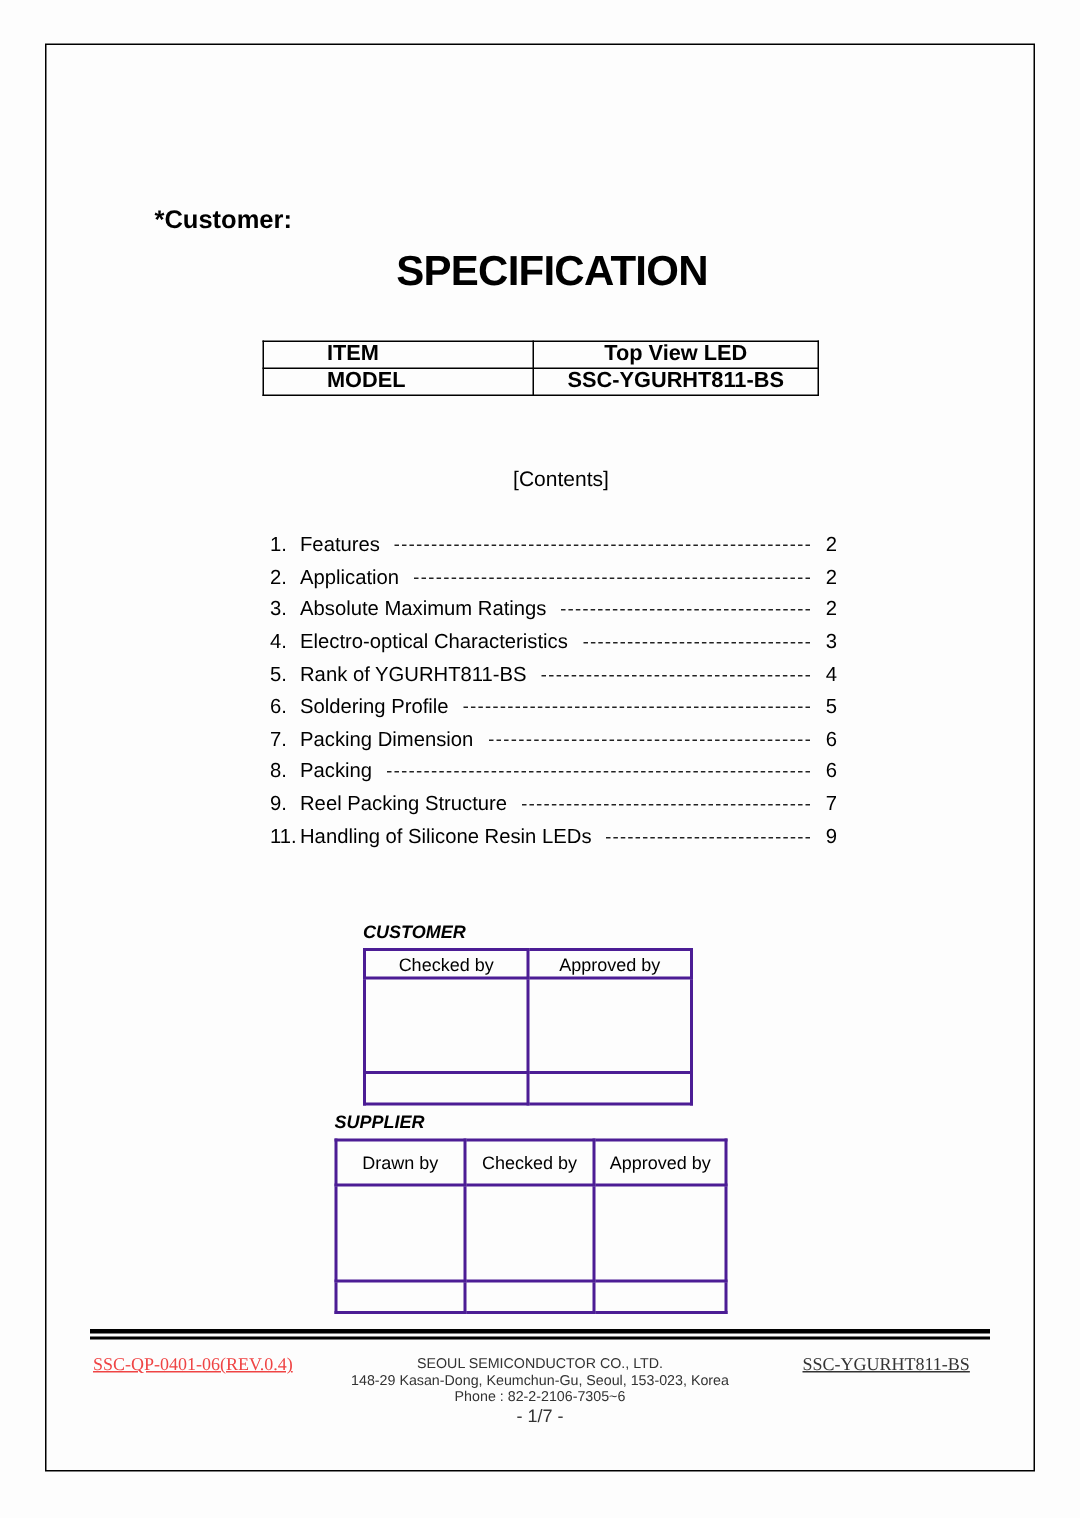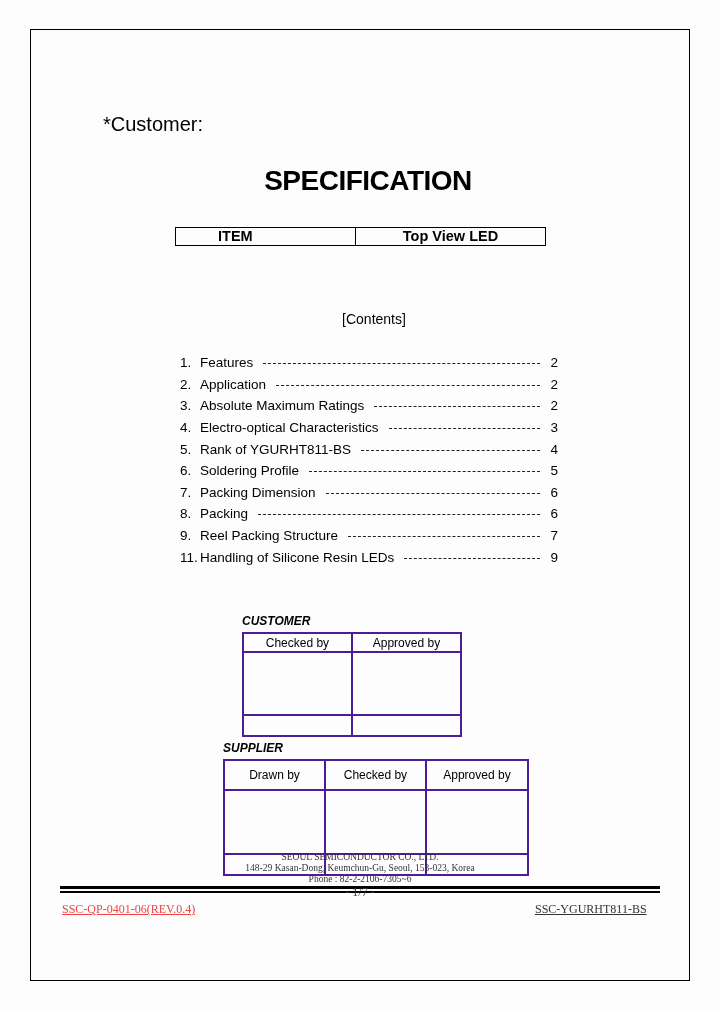--- a/index.html
+++ b/index.html
@@ -1,57 +1,61 @@
 <!DOCTYPE html>
 <html><head>
 <meta charset="utf-8">
 <style>
   html, body { margin:0; padding:0; }
   body { width:720px; height:1012px; background:#fdfdfd; position:relative; overflow:hidden;
          font-family:"Liberation Sans", sans-serif; color:#000; }
   .page-border { position:absolute; left:30px; top:29px; width:660px; height:952px;
                  border:1.5px solid #000; box-sizing:border-box; }
   .abs { position:absolute; }
-  .customer-label { left:103px; top:113px; font-size:20px; font-weight:normal; }
+  .customer-label { left:103px; top:137px; font-size:17px; font-weight:bold; }
   .title { left:0; width:736px; text-align:center; top:165px; font-size:28px; font-weight:bold; letter-spacing:-0.5px; }
   .spec-table { position:absolute; left:175px; top:227px; border-collapse:collapse; width:371px; }
   .spec-table td { border:1px solid #000; height:17px; padding:0; font-size:14.5px; font-weight:bold; line-height:17px; }
   .spec-table td.k { width:180px; text-align:left; padding-left:42px; box-sizing:border-box; }
   .spec-table td.v { text-align:center; }
   .contents-title { left:0; width:748px; text-align:center; top:311px; font-size:14px; }
   .toc { position:absolute; left:180px; top:352px; width:378px; }
   .toc-row { display:flex; align-items:center; height:21.6px; font-size:13.5px; }
   .toc-num { width:20px; }
   .toc-label { white-space:nowrap; padding-right:10px; }
   .toc-leader { flex:1; border-bottom:1.5px dashed #222; height:0; margin-top:2px; margin-right:6px; }
   .toc-page { width:12px; text-align:right; }
   .sect-title { font-size:12px; font-weight:bold; text-align:left;font-style:italic; }
   table.sig { position:absolute; border-collapse:collapse; }
   table.sig td { border:2px solid #4c1d95; padding:0; text-align:center; font-size:12px; }
   .footer-lines { position:absolute; left:60px; width:600px; }
   .fl1 { top:886px; height:3px; background:#000; }
   .fl2 { top:891px; height:2px; background:#000; }
   .footer-left { left:62px; top:902px; font-family:"Liberation Serif", serif; font-size:12px; text-decoration:underline; color:#ef4444; }
   .footer-right { left:535px; top:902px; font-family:"Liberation Serif", serif; font-size:12px; text-decoration:underline; color:#333; }
-  .footer-center { left:230px; width:260px; top:852px; text-align:center; font-family:Liberation Serif, serif; font-size:9.5px; line-height:11px; color:#333; }
+  .footer-center { left:230px; width:260px; top:904px; text-align:center; font-family:Liberation Sans, sans-serif; font-size:9.5px; line-height:11px; color:#333; }
   .footer-page { font-size:12px; line-height:14px; }
 </style>
 </head>
 <body>
 
 <div class="page-border"></div>
 
 <div class="abs customer-label">*Customer:</div>
 <div class="abs title">SPECIFICATION</div>
 
 <table class="spec-table">
   <tbody>
       <tr>
     <td class="k">ITEM</td>
     <td class="v">Top View LED</td>
+  </tr>
+  <tr>
+    <td class="k">MODEL</td>
+    <td class="v">SSC-YGURHT811-BS</td>
   </tr>
 </tbody>
   </table>
 
 <div class="abs contents-title">[Contents]</div>
 
 <div class="toc">
   <div class="toc-row">
       <span class="toc-num">1.</span>
       <span class="toc-label">Features</span>
@@ -126,21 +130,21 @@
     <td></td>
   </tr>
   <tr style="height:21px;">
     <td></td>
     <td></td>
   </tr>
 </tbody>
   </table>
 
 <div class="abs sect-title" style="left:223px; width:262px; top:741px;">SUPPLIER</div>
-<table class="sig" style="left:223px; top:759px; width:306px;">
+<table class="sig" style="left:223px; top:759px; width:262px;">
   <tbody>
       <tr style="height:30px;">
     <td style="width:87px;">Drawn by</td>
     <td style="width:87px;">Checked by</td>
     <td style="width:88px;">Approved by</td>
   </tr>
   <tr style="height:64px;">
     <td></td>
     <td></td>
     <td></td>

